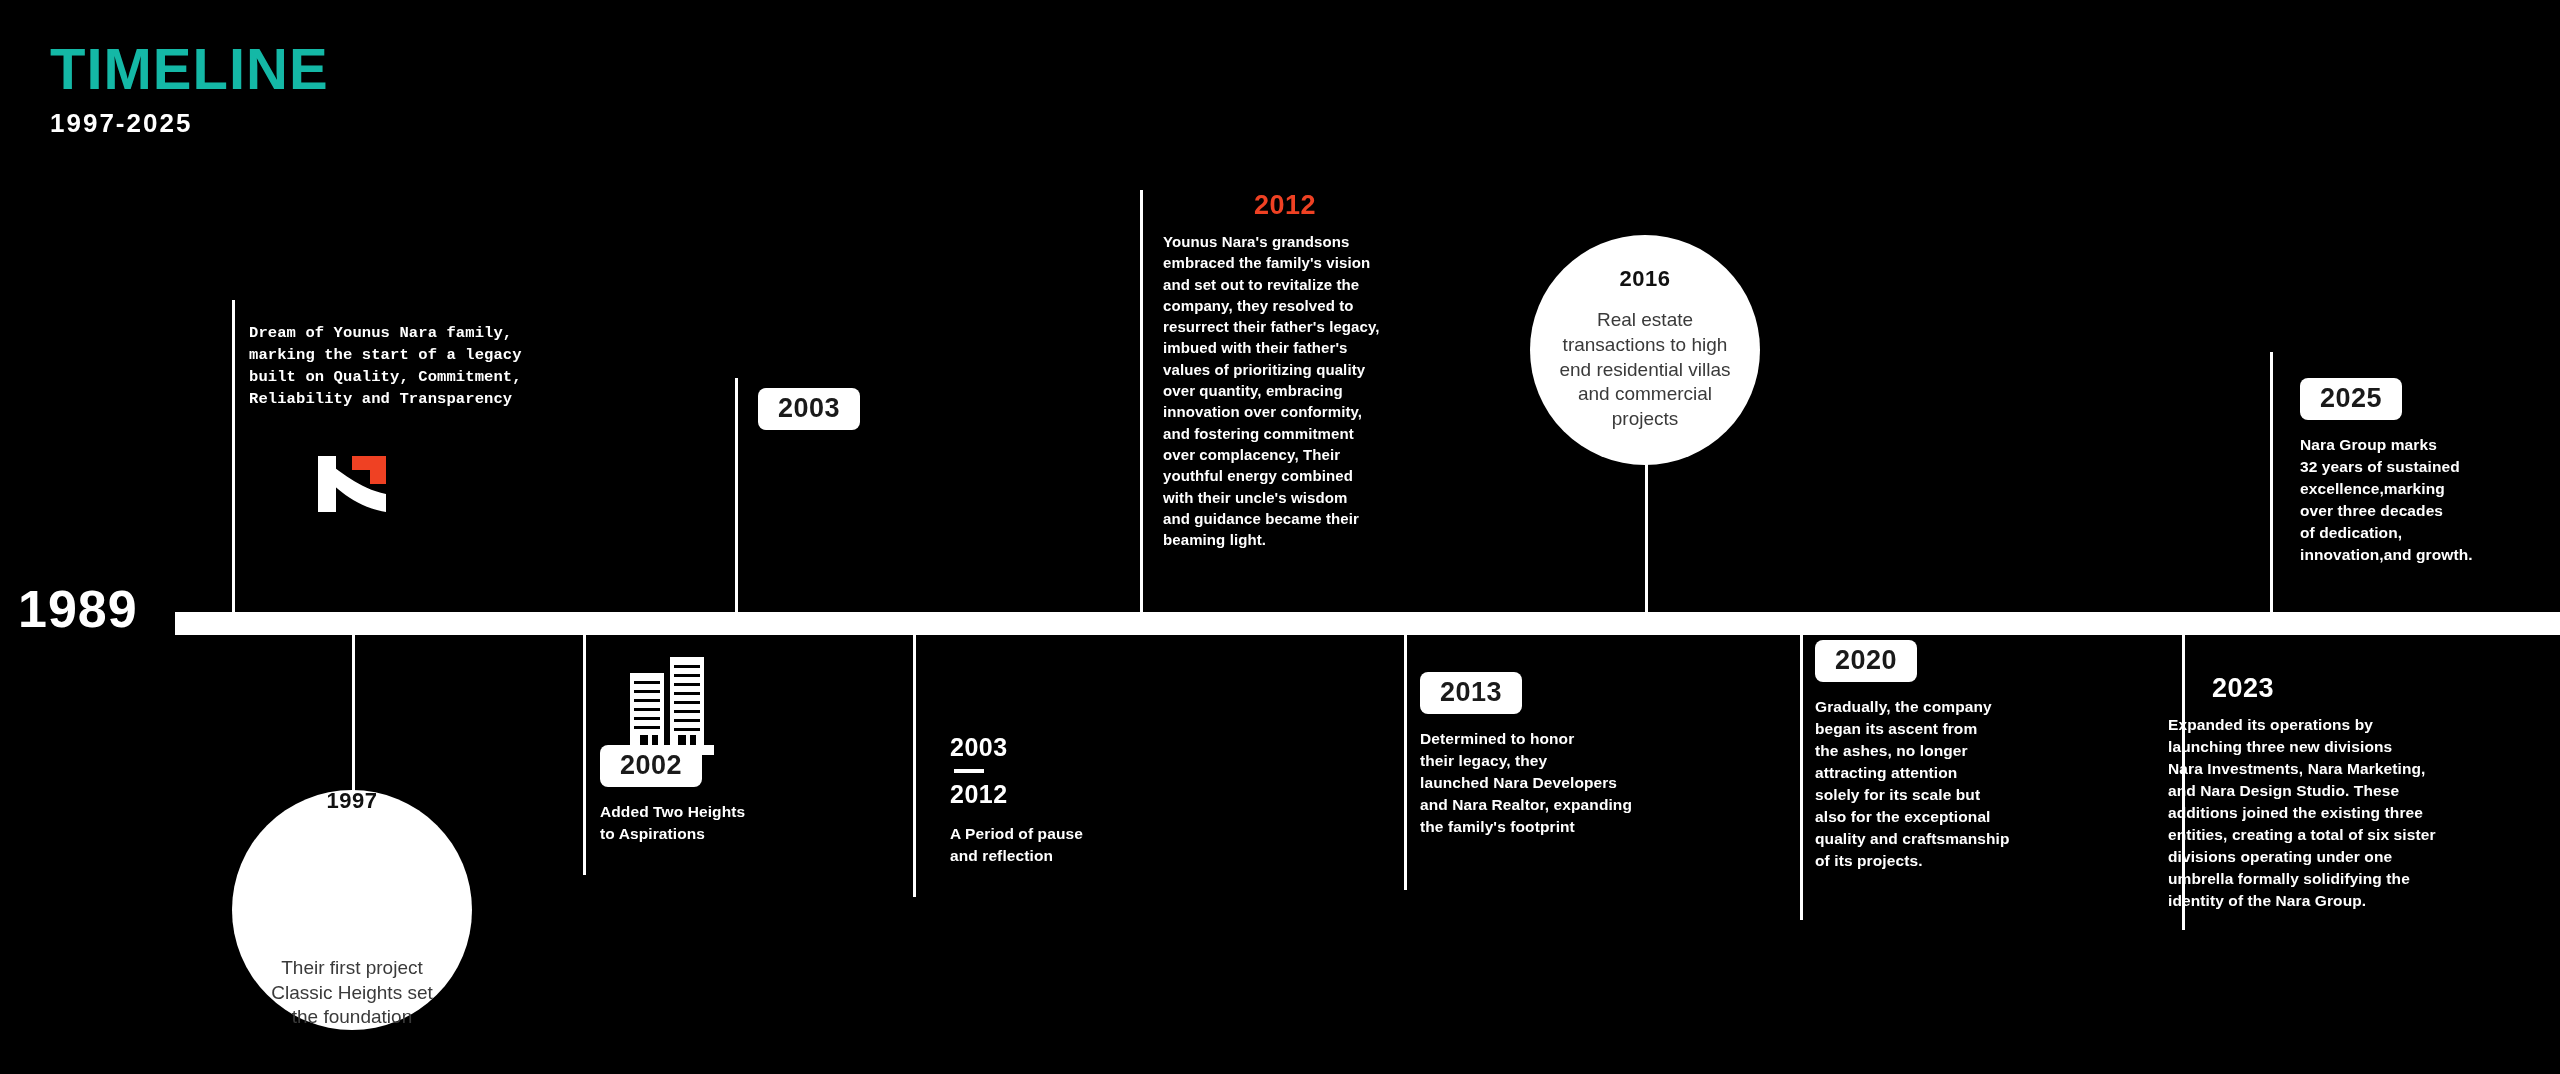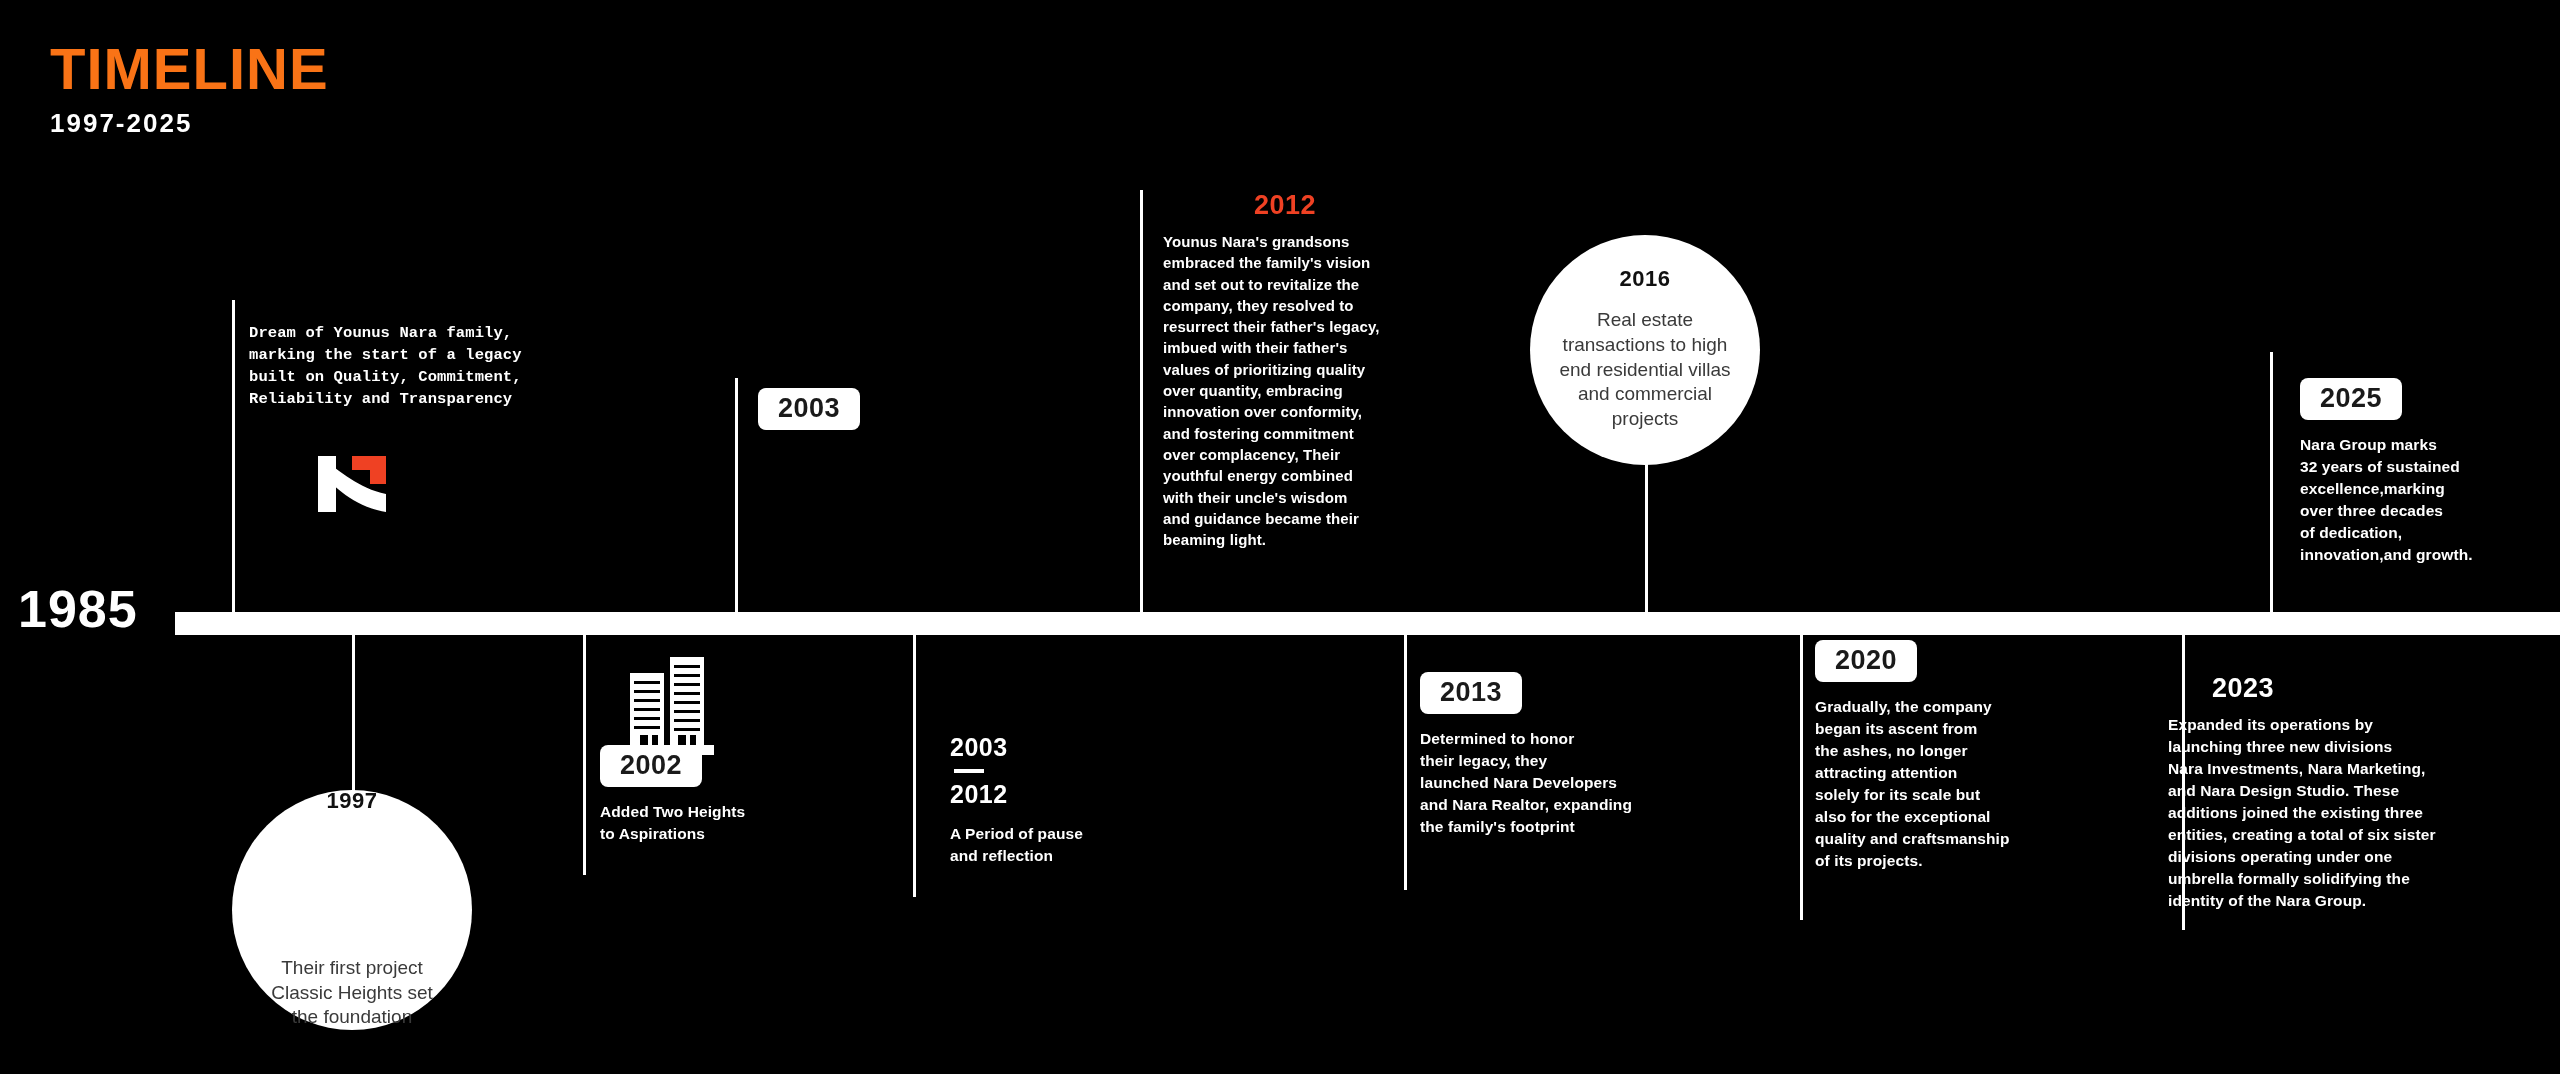--- a/index.html
+++ b/index.html
@@ -16,21 +16,21 @@
     height: 1074px;
     background: #000000;
   }
 
   
   .hdr { position: absolute; left: 50px; top: 40px; }
   .hdr-title {
     font-size: 58px;
     font-weight: 700;
     letter-spacing: 1px;
-    color: #f97316;
+    color: #14b8a6;
     line-height: 1;
     font-family: "Liberation Sans", sans-serif;
   }
   .hdr-sub {
     margin-top: 12px;
     font-size: 26px;
     font-weight: 700;
     letter-spacing: 2px;
     color: #ffffff;
     line-height: 1;
@@ -160,21 +160,21 @@
 </head>
 <body>
 
 <div id="stage">
 
   <div class="hdr">
     <div class="hdr-title">TIMELINE</div>
     <div class="hdr-sub">1997-2025</div>
   </div>
 
-  <div class="axis-start-label">1985</div>
+  <div class="axis-start-label">1989</div>
   <div class="axis-bar"></div>
 
   <div class="conn" style="left:232px; top:300px; height:312px;"></div>
   <div class="conn" style="left:352px; top:635px; height:160px;"></div>
   <div class="conn" style="left:583px; top:635px; height:240px;"></div>
   <div class="conn" style="left:735px; top:378px; height:234px;"></div>
   <div class="conn" style="left:913px; top:635px; height:262px;"></div>
   <div class="conn" style="left:1140px; top:190px; height:422px;"></div>
   <div class="conn" style="left:1404px; top:635px; height:255px;"></div>
   <div class="conn" style="left:1645px; top:440px; height:172px;"></div>

